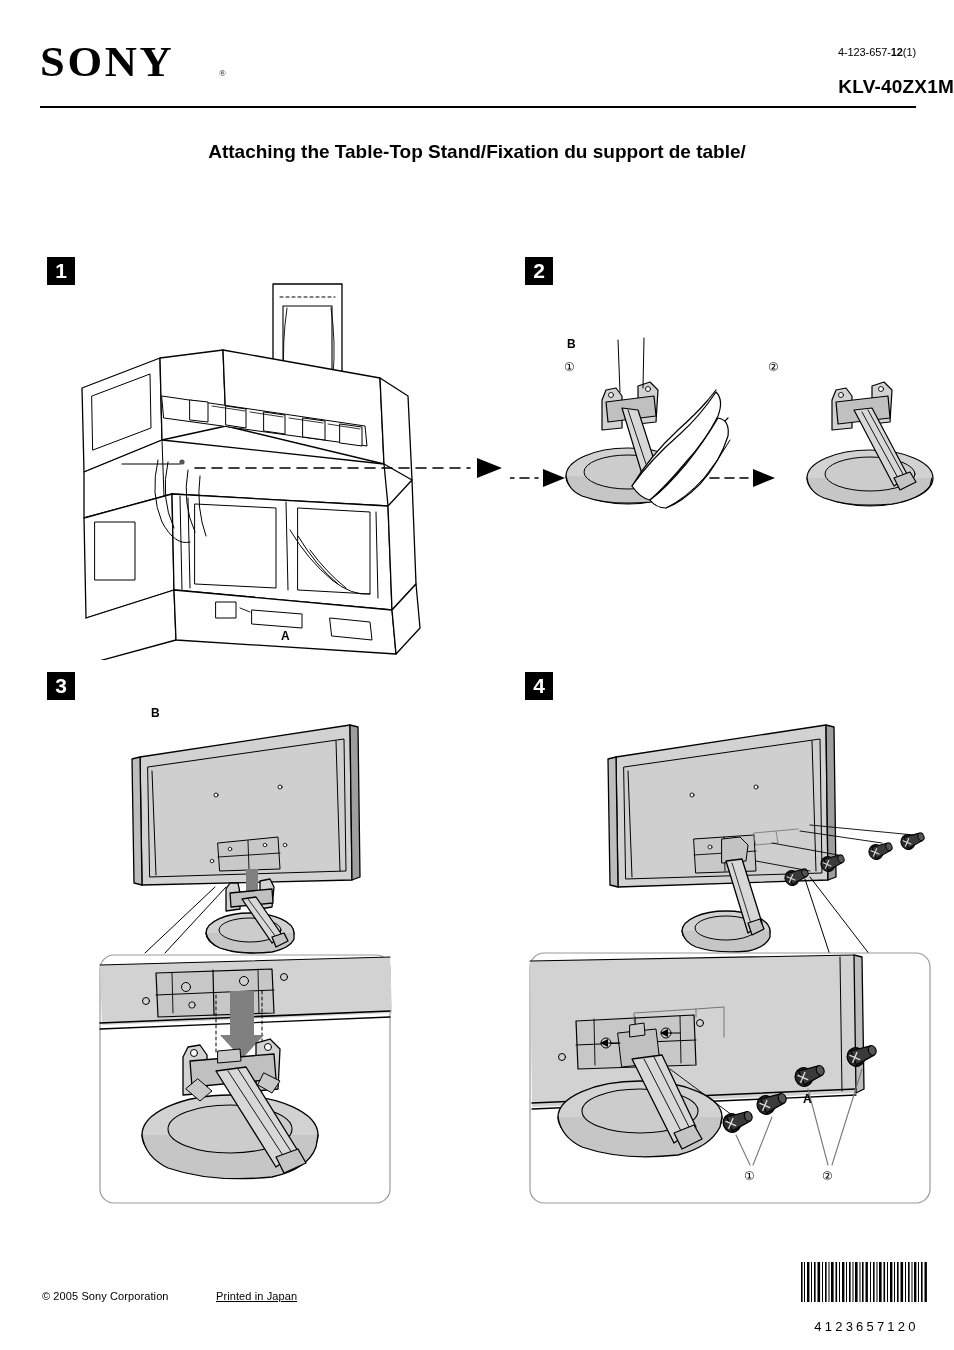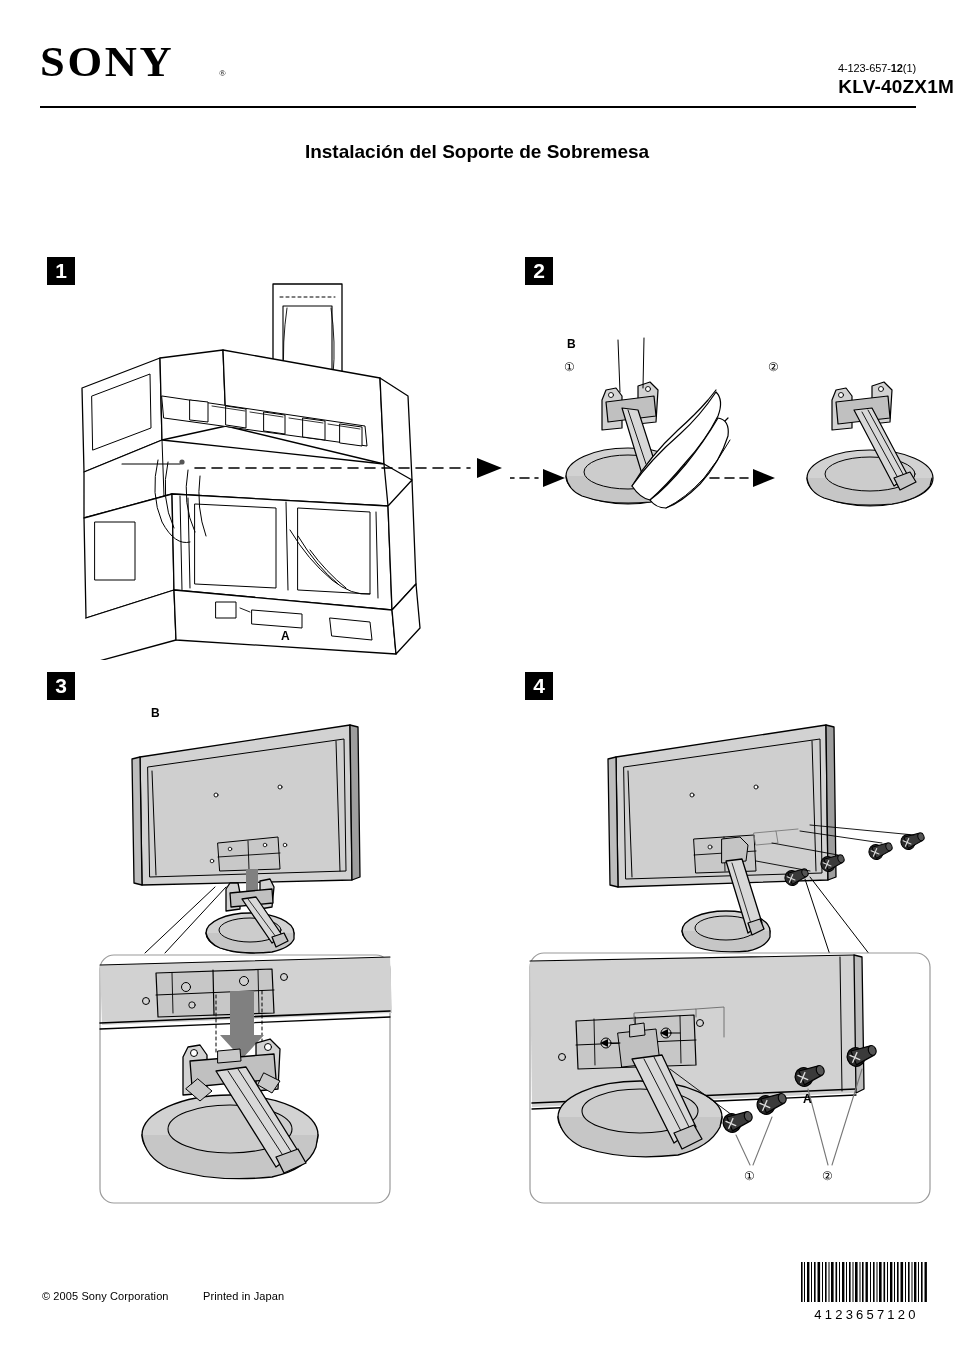--- a/index.html
+++ b/index.html
@@ -49,21 +49,20 @@
     font-size: 19px;
     font-weight: bold;
     letter-spacing: 0.2px;
   }
   #part-number {
     position: absolute;
     right: 38px; top: 42px;
     font-size: 11px;
     letter-spacing: -0.1px;
     white-space: nowrap;
-    margin-top: 16px;
   }
   #part-number .pn-bold { font-weight: bold; }
   #header-rule {
     position: absolute;
     left: 40px; top: 102px;
     width: 876px;
     height: 2px;
     background: #000;
   }
 
@@ -117,55 +116,56 @@
 
   
   #footer-copyright {
     position: absolute;
     left: 42px; top: 1290px;
     font-size: 11px;
     letter-spacing: 0.1px;
   }
   #footer-printed {
     position: absolute;
-    left: 203px; top: 1290px;
+    left: 216px; top: 1290px;
     font-size: 11px;
     letter-spacing: 0.1px;
+    text-decoration: underline;
   }
   #barcode-block {
     position: absolute;
     right: 24px; top: 1262px;
     width: 130px;
   }
   #barcode-bars {
     height: 40px;
     width: 128px;
   }
   #barcode-digits {
-    margin-top: 1px;
+    margin-top: 13px;
     text-align: center;
     font-size: 13px;
     letter-spacing: 3.2px;
     font-family: "Liberation Sans", sans-serif;
     padding-left: 3px;
   }
 </style>
 </head>
 <body>
 
 <div id="header">
   <div id="sony-logo">SONY</div>
   <div id="sony-reg">®</div>
   <div id="model-number">KLV-40ZX1M</div>
   <div id="part-number"><span>4-123-657-</span><span class="pn-bold">12</span><span>(1)</span></div>
   <div id="header-rule"></div>
 </div>
 
 <div id="page-title">
-  <div>Instalación del Soporte de Sobremesa</div>
+  <div>Attaching the Table-Top Stand/Fixation du support de table/</div>
 </div>
 
 <div class="step-badge" id="badge-1">1</div>
 <div class="panel" id="panel-1">
   <svg class="fig" width="470" height="410" viewBox="0 0 470 410">
     <g fill="none" stroke="#000" stroke-width="1.3" stroke-linejoin="round" stroke-linecap="round">
 
       <g>
         <path d="M233,34 L233,128 L302,128 L302,34 Z" fill="#fff"></path>
         <path d="M240,47 L295,47" stroke-dasharray="3,3" stroke-width="1"></path>

